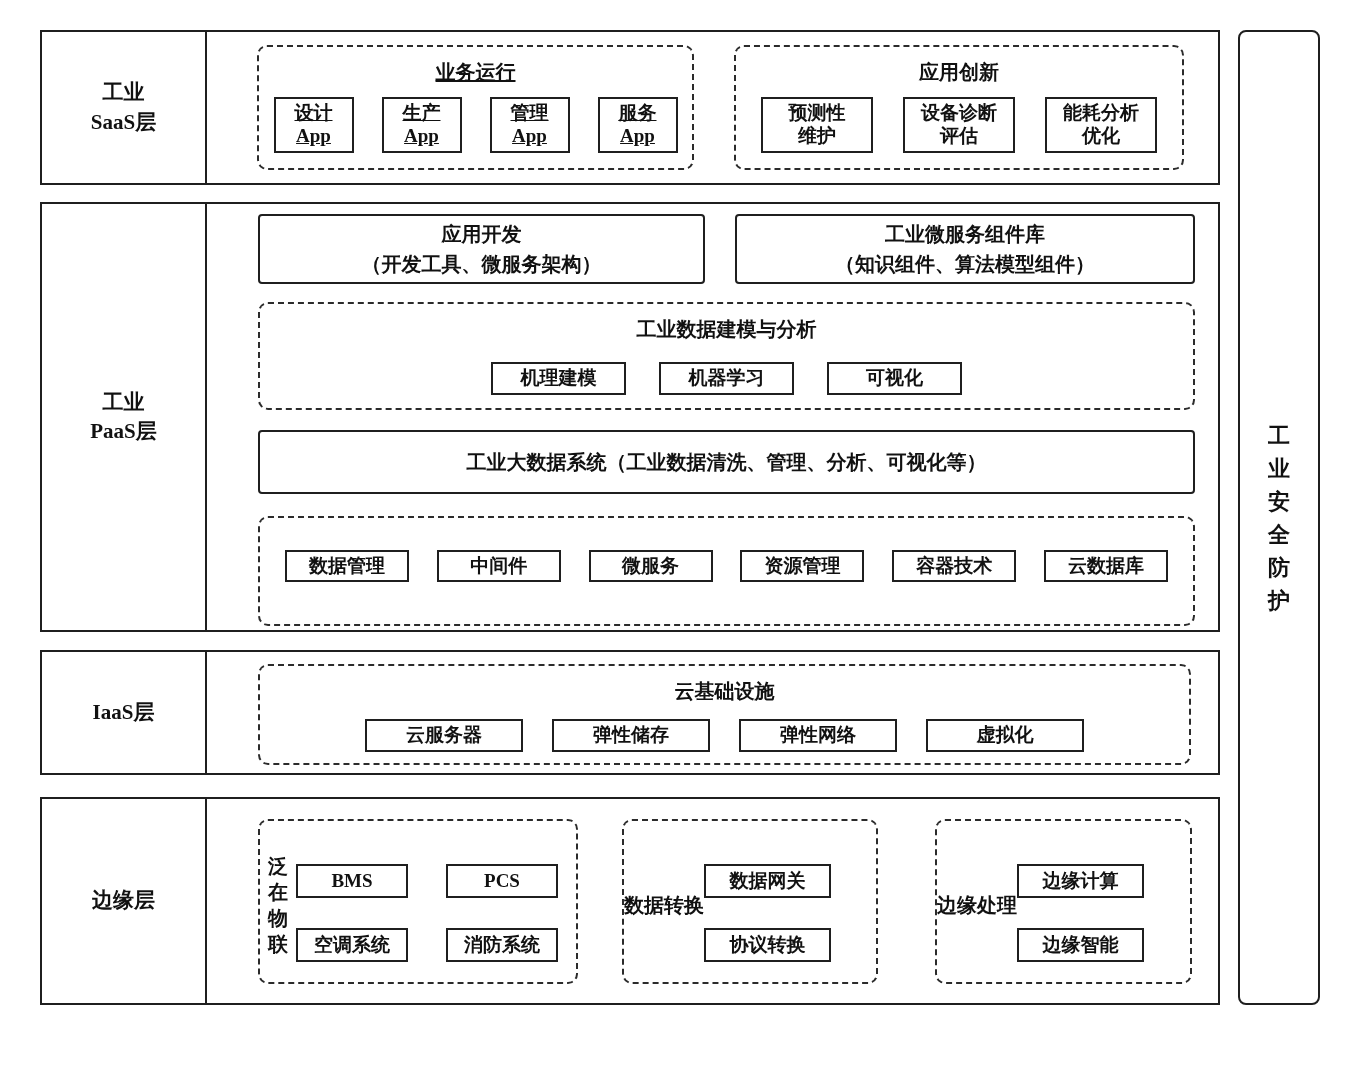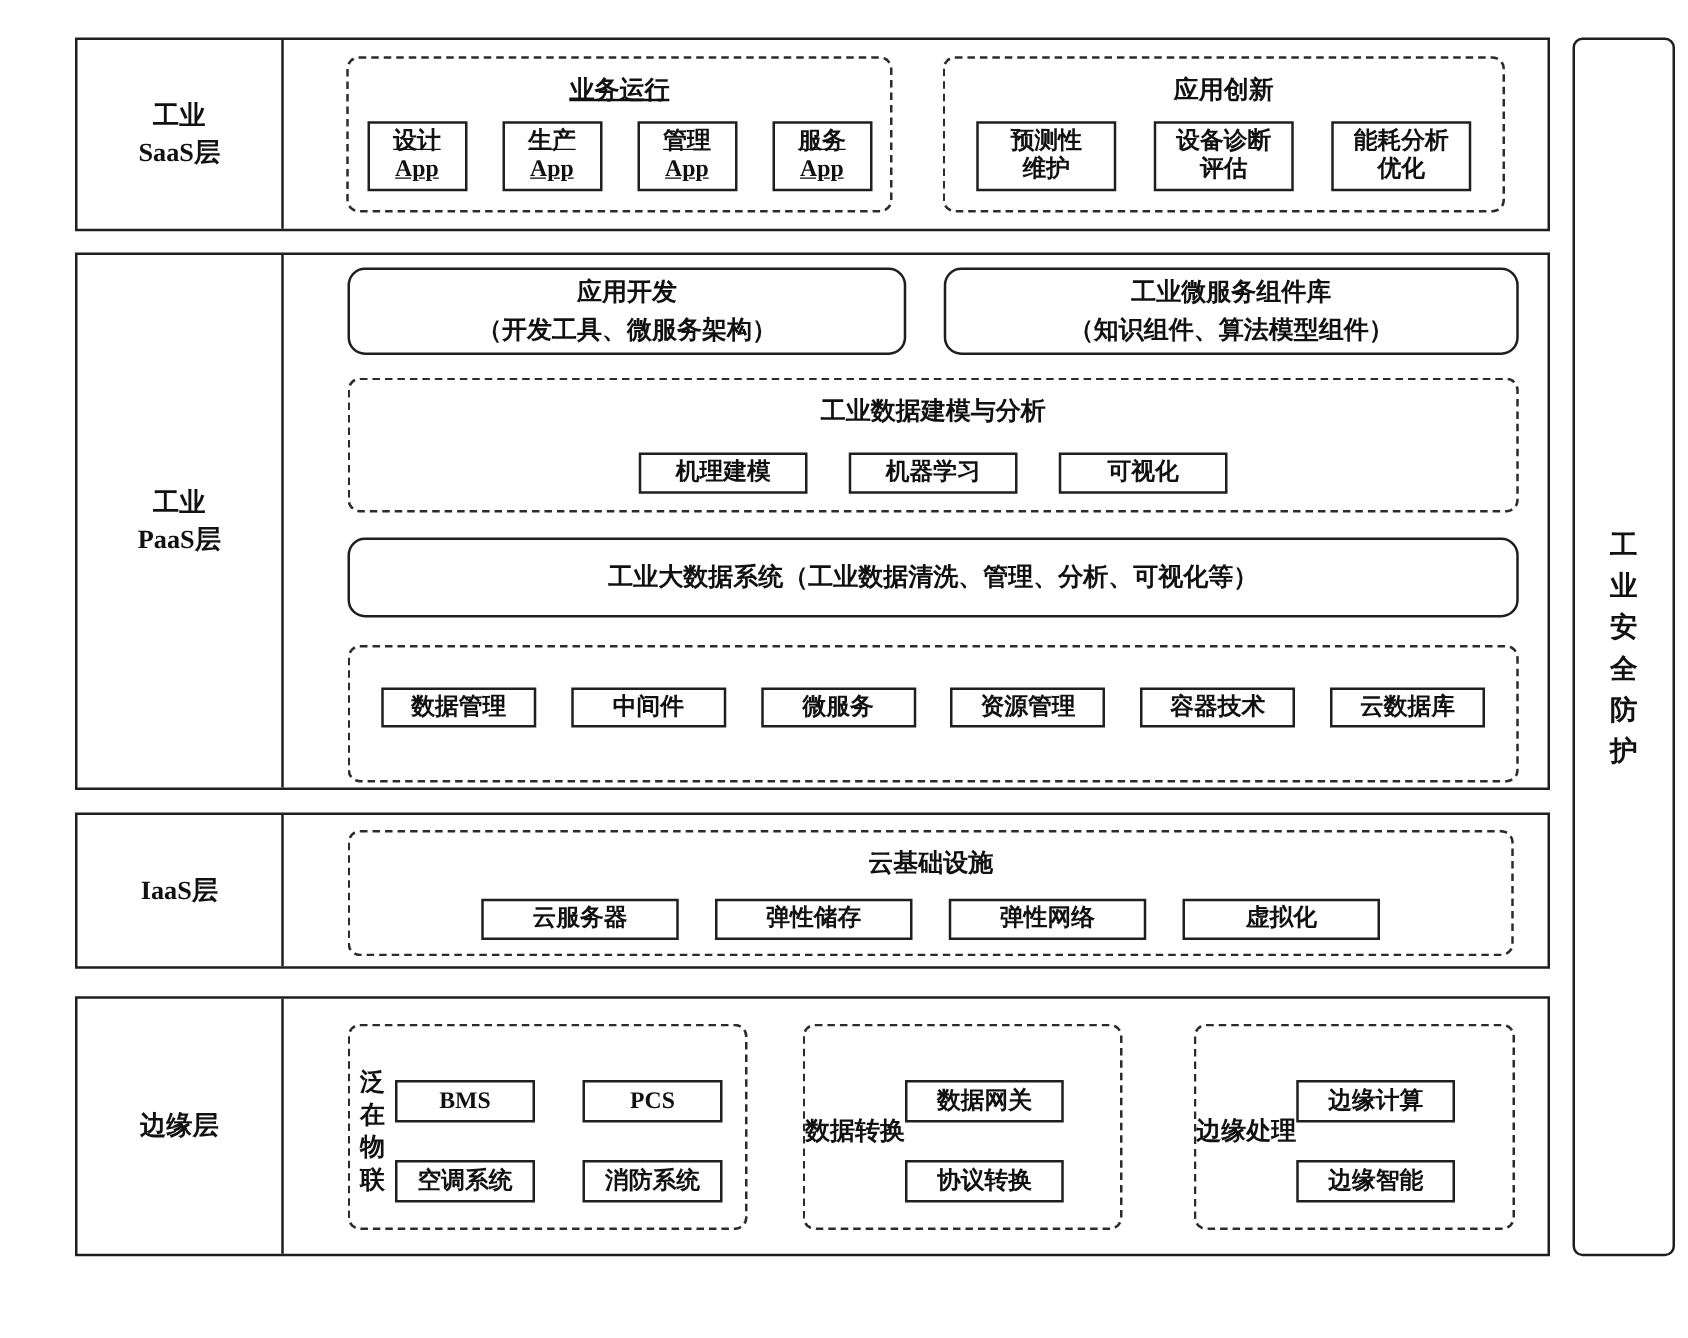--- a/index.html
+++ b/index.html
@@ -7,21 +7,21 @@
   .page {
     position: relative;
     width: 1350px;
     height: 1070px;
     background: #ffffff;
     font-family: "Liberation Serif", "DejaVu Serif", serif;
     color: #111111;
     font-weight: 600;
     overflow: hidden;
   }
-  .diagram { position: absolute; left: 60px; top: 30px; width: 1280px; height: 975px; }
+  .diagram { position: absolute; left: 40px; top: 30px; width: 1280px; height: 975px; }
 
   .layer-row {
     position: absolute; left: 0; width: 1180px;
     border: 2px solid #1f1f1f; background: #ffffff;
     display: flex;
   }
   .row-saas { top: 0; height: 155px; }
   .row-paas { top: 172px; height: 430px; }
   .row-iaas { top: 620px; height: 125px; }
   .row-edge { top: 767px; height: 208px; }
@@ -58,21 +58,21 @@
     display: flex; flex-direction: column; align-items: center; }
   .chip-row { display: flex; justify-content: center; margin-top: 12px; }
   .group-business .chip-row { gap: 28px; }
   .group-innovation .chip-row { gap: 30px; }
   .app-chip { width: 80px; height: 56px; }
   .innov-chip { min-width: 112px; height: 56px; padding: 0 8px; }
 
   
   .paas-top { display: flex; gap: 30px; margin: 10px 27px 0 51px; }
   .rounded-box {
-    border: 2px solid #1f1f1f; border-radius: 14px; background: #ffffff;
+    border: 2px solid #1f1f1f; border-radius: 4px; background: #ffffff;
     display: flex; align-items: center; justify-content: center;
     text-align: center; white-space: pre-line; font-size: 20px; line-height: 1.5;
   }
   .box-appdev { width: 447px; height: 70px; }
   .box-mslib { width: 460px; height: 70px; }
   .box-modeling { margin: 18px 27px 0 51px; height: 108px; padding-top: 12px; }
   .box-modeling .chip-row { gap: 33px; margin-top: 20px; }
   .model-chip { min-width: 135px; height: 33px; padding: 0 12px; }
   .box-bigdata { margin: 20px 27px 0 51px; height: 64px; }
   .box-resource { margin: 22px 27px 0 51px; height: 110px; padding-top: 12px; }

